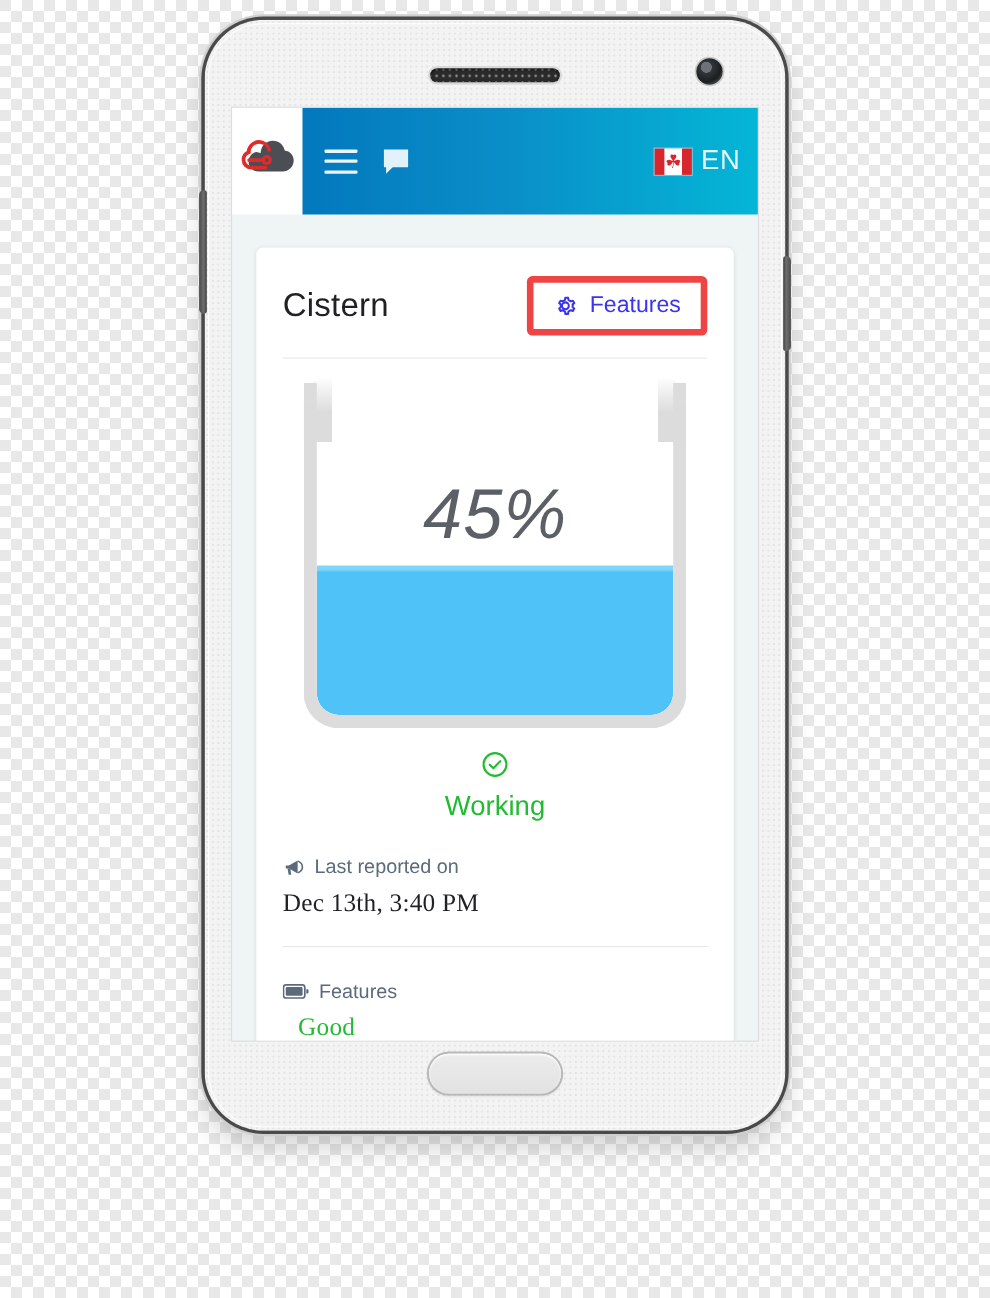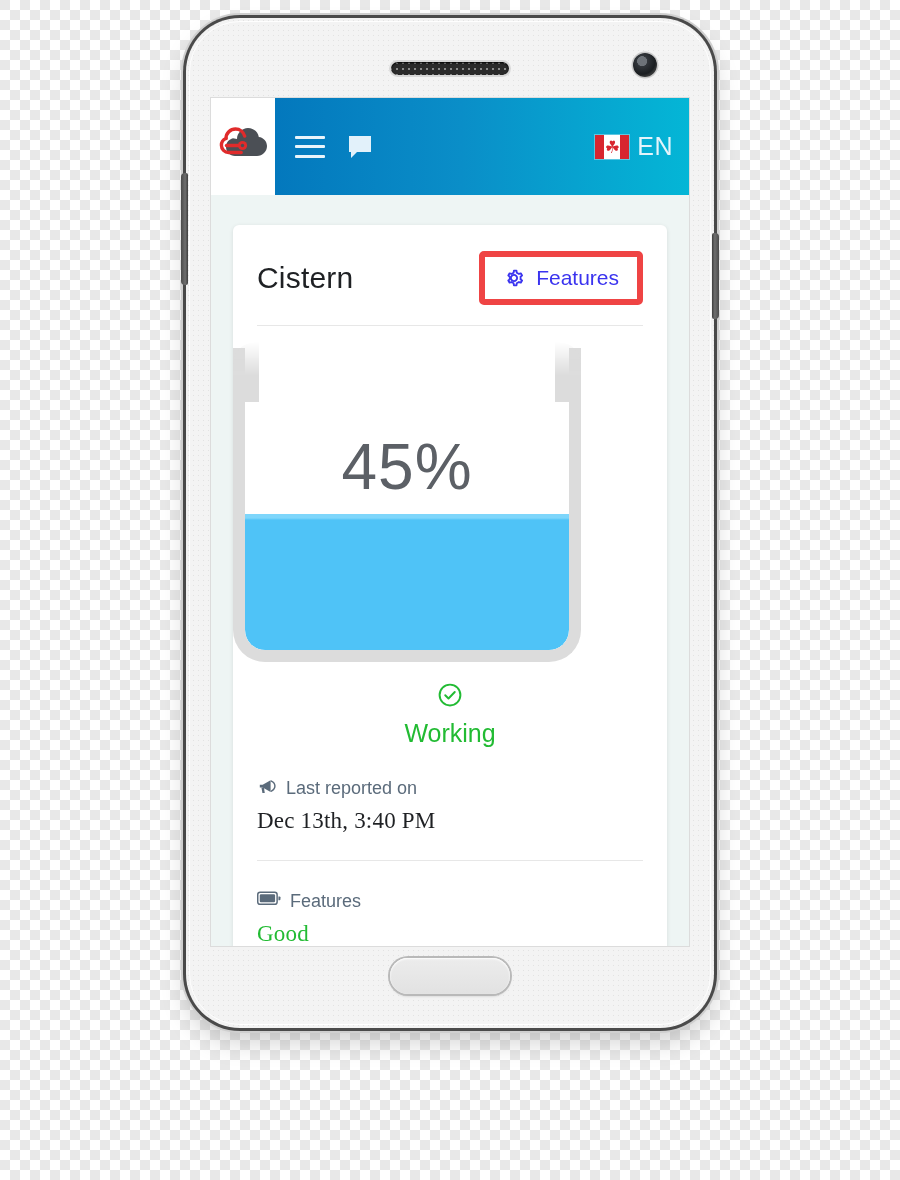--- a/index.html
+++ b/index.html
@@ -94,21 +94,21 @@
   .card-title{font-size:30px;color:#1f2124;font-weight:400;letter-spacing:.2px;text-align:center;}
   .card-head .spacer{flex:1;}
   .features-btn{
     display:flex;align-items:center;gap:11px;
     border:6px solid #ef4444;border-radius:5px;
     padding:9px 18px;color:#3a33ef;font-size:21px;background:#fff;cursor:pointer;
   }
   .rule{height:1px;background:#e7e7e7;margin:20px 24px 0 24px;}
 
   
-  .tank-wrap{display:flex;justify-content:flex-start;padding:16px 0 0 0;}
+  .tank-wrap{display:flex;justify-content:center;padding:16px 0 0 0;font-style:italic;}
   .tank{
     position:relative;width:348px;height:320px;
   }
   .tank-body{
     position:absolute;left:0;right:0;top:6px;bottom:0;
     border:12px solid #dcdcdc;border-top:none;
     border-radius:0 0 32px 32px;
     box-sizing:border-box;
     background:#fff;
     overflow:hidden;
@@ -133,25 +133,25 @@
     font-size:64px;color:#5c6066;font-weight:300;letter-spacing:1px;
   }
 
   
   .status{
     display:flex;align-items:center;justify-content:center;gap:11px;
     color:#22bb33;font-size:25px;margin-top:20px;flex-direction:column;
   }
   .section{padding:0 24px;}
   .meta-label{
-    display:flex;gap:9px;color:#5b6b7b;font-size:18px;margin-top:30px;
+    display:flex;align-items:center;gap:9px;color:#5b6b7b;font-size:18px;margin-top:30px;
   }
   .meta-value{font-size:23px;color:#1f2124;margin-top:9px;letter-spacing:.2px;font-family:Liberation Serif, serif;}
   .rule2{height:1px;background:#e7e7e7;margin:26px 24px 0 24px;}
-  .ok{color:#22bb33;}
+  .ok{color:#22bb33;margin-left:14px;}
 
   svg{display:block;}
 </style>
 </head>
 <body>
 
 <div class="phone">
 
   <div class="btn-left"></div>
   <div class="btn-right"></div>

